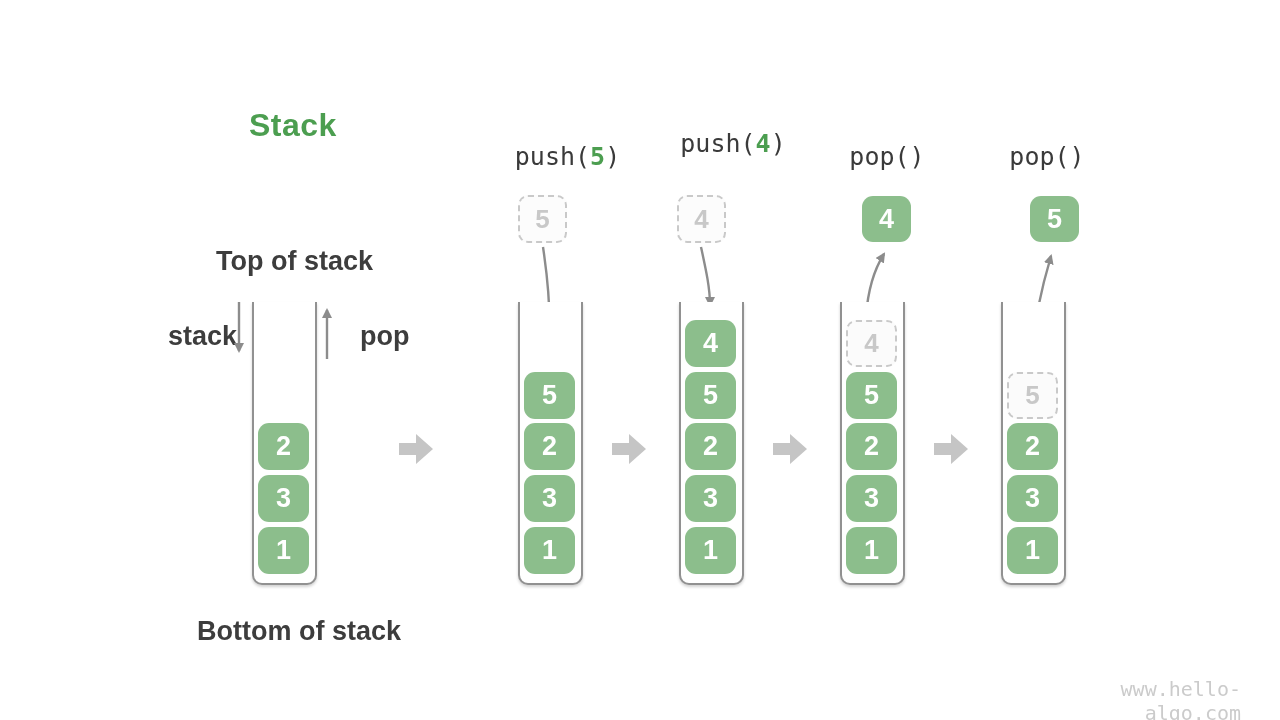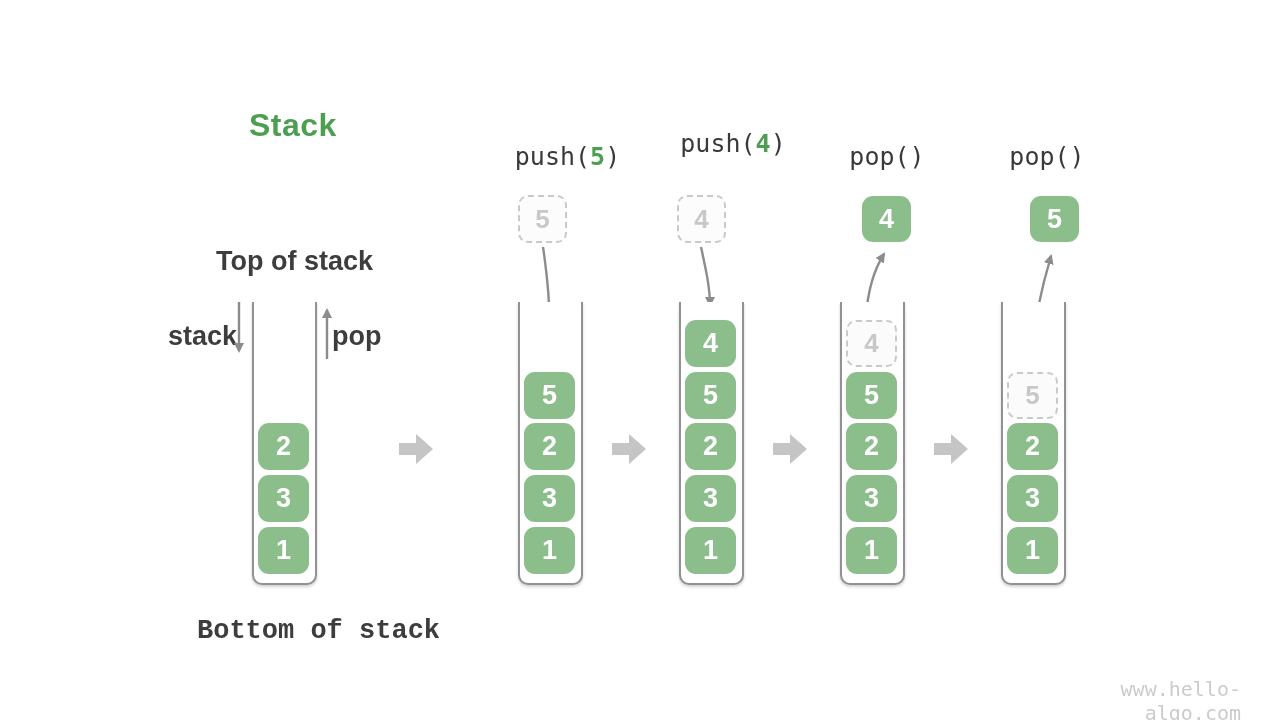--- a/index.html
+++ b/index.html
@@ -38,23 +38,23 @@
     font-weight:bold;font-size:27px;text-align:center;line-height:46px;
   }
   .wm{font-family:"DejaVu Sans Mono", monospace;font-size:20px;color:#cbcbcb;}
   svg{display:block;}
 </style>
 </head>
 <body>
 
 <div class="abs title" style="left:249px;top:107px;">Stack</div>
 <div class="abs blabel" style="left:216px;top:246px;">Top of stack</div>
-<div class="abs blabel" style="left:197px;top:616px;font-family:Liberation Mono, monospace;">Bottom of stack</div>
+<div class="abs blabel" style="left:197px;top:616px;">Bottom of stack</div>
 <div class="abs blabel" style="left:168px;top:321px;">stack</div>
-<div class="abs blabel" style="left:332px;top:321px;">pop</div>
+<div class="abs blabel" style="left:360px;top:321px;">pop</div>
 
 <svg class="abs" style="left:230px;top:299px;" width="18" height="64">
   <defs>
       <marker id="ahd" markerUnits="userSpaceOnUse" markerWidth="12" markerHeight="12" refX="8" refY="5" orient="auto">
         <path d="M0,0 L10,5 L0,10 Z" fill="#8c8c8c"></path>
       </marker>
     </defs>
   <line x1="9" y1="3" x2="9" y2="52" stroke="#8c8c8c" stroke-width="2.4" marker-end="url(#ahd)"></line>
 </svg>
 <svg class="abs" style="left:318px;top:299px;" width="18" height="64">

